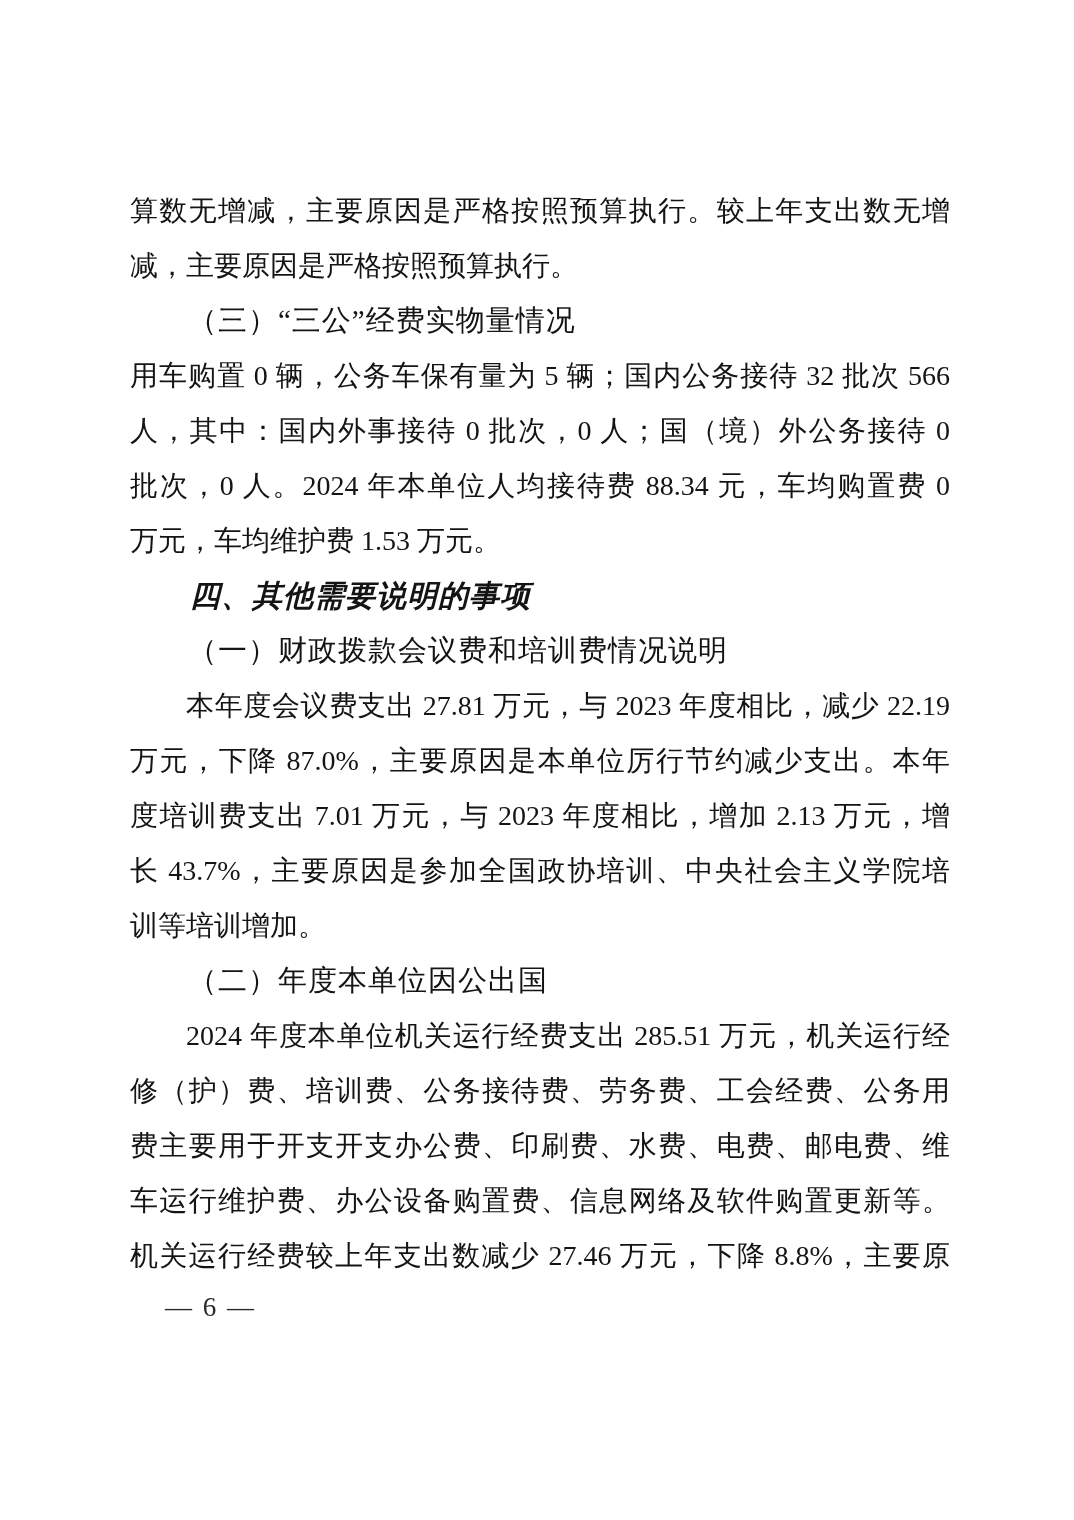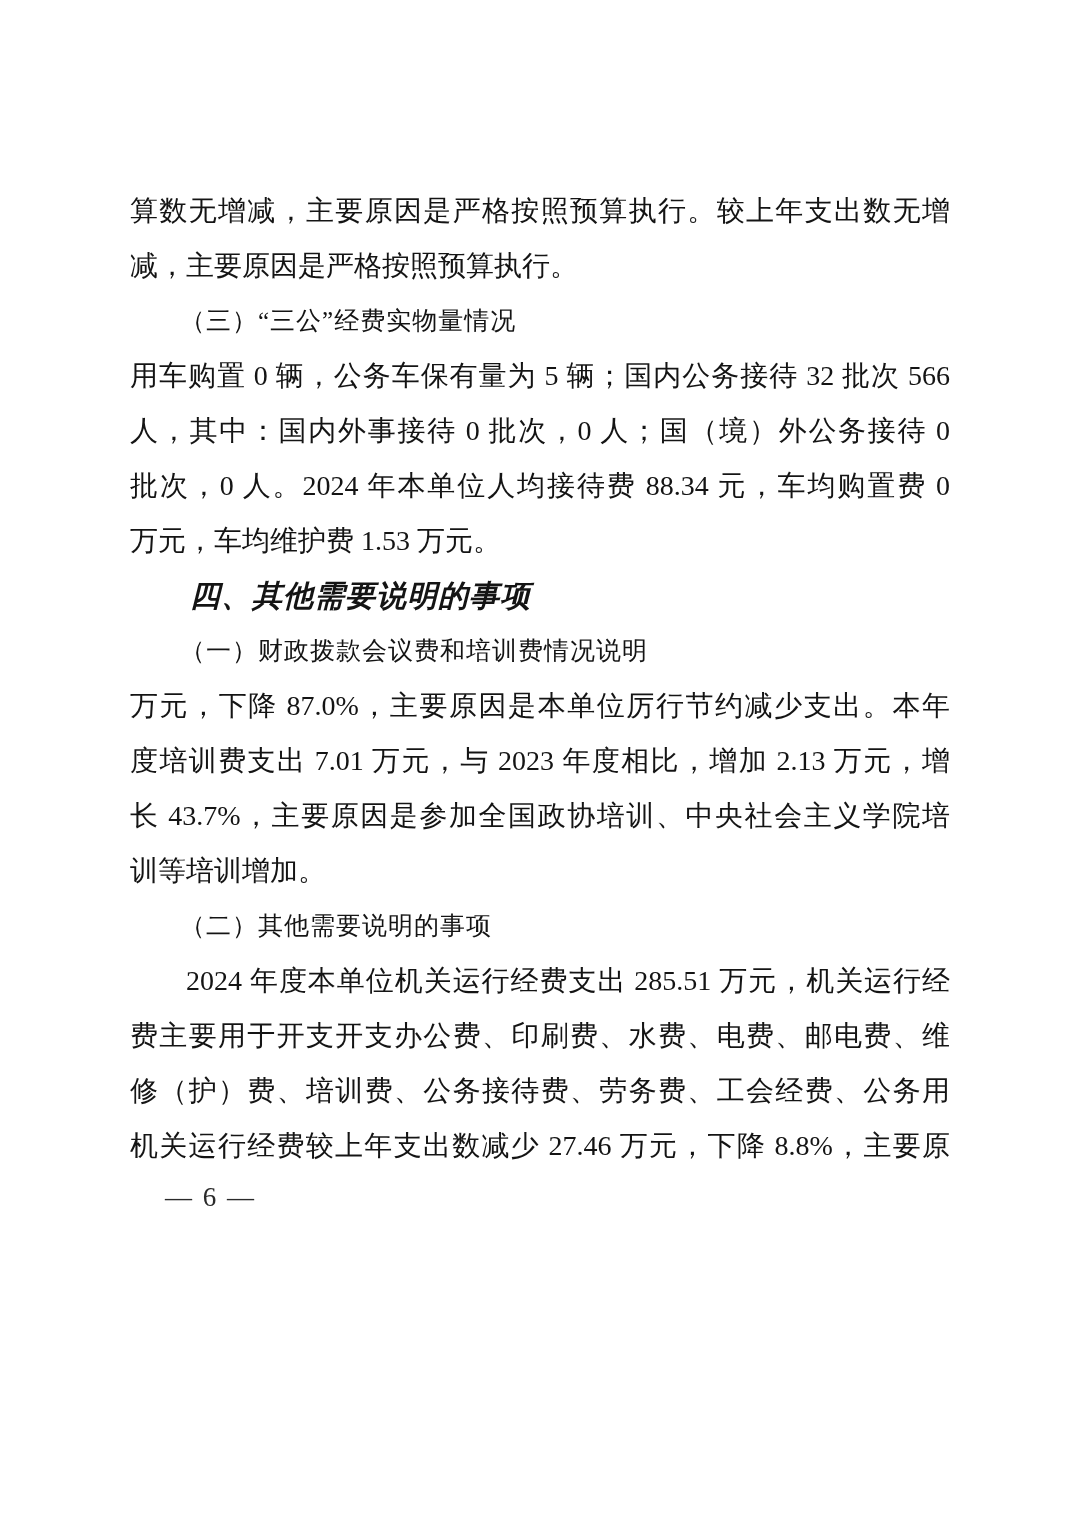--- a/index.html
+++ b/index.html
@@ -43,21 +43,21 @@
   .line.h1 {
     font-family: "Liberation Sans", "DejaVu Sans", sans-serif;
     font-weight: 700;
     font-size: 30px;
     letter-spacing: 1px;
     font-style: italic;
   }
   .line.h2 {
     font-family: "Liberation Serif", "DejaVu Serif", serif;
     font-weight: 500;
-    font-size: 25px;
+    font-size: 29px;
     letter-spacing: 1px;
   }
   .page-num {
     margin-top: 0px;
     padding-left: 35px;
     height: 55px;
     line-height: 48px;
     font-size: 27px;
     font-family: "Liberation Serif", "DejaVu Serif", serif;
     color: #2a2a2a;
@@ -71,24 +71,26 @@
   <div class="textblock" id="lines">
       <div class="line body justify">算数无增减，主要原因是严格按照预算执行。较上年支出数无增</div>
       <div class="line body">减，主要原因是严格按照预算执行。</div>
       <div class="line h2 indent">（三）“三公”经费实物量情况</div>
       <div class="line body justify">用车购置 0 辆，公务车保有量为 5 辆；国内公务接待 32 批次 566</div>
       <div class="line body justify">人，其中：国内外事接待 0 批次，0 人；国（境）外公务接待 0</div>
       <div class="line body justify">批次，0 人。2024 年本单位人均接待费 88.34 元，车均购置费 0</div>
       <div class="line body">万元，车均维护费 1.53 万元。</div>
       <div class="line h1 indent">四、其他需要说明的事项</div>
       <div class="line h2 indent">（一）财政拨款会议费和培训费情况说明</div>
+      <div class="line body indent justify">本年度会议费支出 27.81 万元，与 2023 年度相比，减少 22.19</div>
       <div class="line body justify">万元，下降 87.0%，主要原因是本单位厉行节约减少支出。本年</div>
       <div class="line body justify">度培训费支出 7.01 万元，与 2023 年度相比，增加 2.13 万元，增</div>
       <div class="line body justify">长 43.7%，主要原因是参加全国政协培训、中央社会主义学院培</div>
       <div class="line body">训等培训增加。</div>
-      <div class="line h2 indent">（二）其他需要说明的事项</div>
+      <div class="line h2 indent">（二）年度本单位因公出国</div>
       <div class="line body indent justify">2024 年度本单位机关运行经费支出 285.51 万元，机关运行经</div>
+      <div class="line body justify">修（护）费、培训费、公务接待费、劳务费、工会经费、公务用</div>
       <div class="line body justify">费主要用于开支开支办公费、印刷费、水费、电费、邮电费、维</div>
-      <div class="line body justify">修（护）费、培训费、公务接待费、劳务费、工会经费、公务用</div>
+      <div class="line body justify">车运行维护费、办公设备购置费、信息网络及软件购置更新等。</div>
       <div class="line body justify">机关运行经费较上年支出数减少 27.46 万元，下降 8.8%，主要原</div>
     </div>
   <div class="page-num">— 6 —</div>
 </div>
 
 </body></html>

